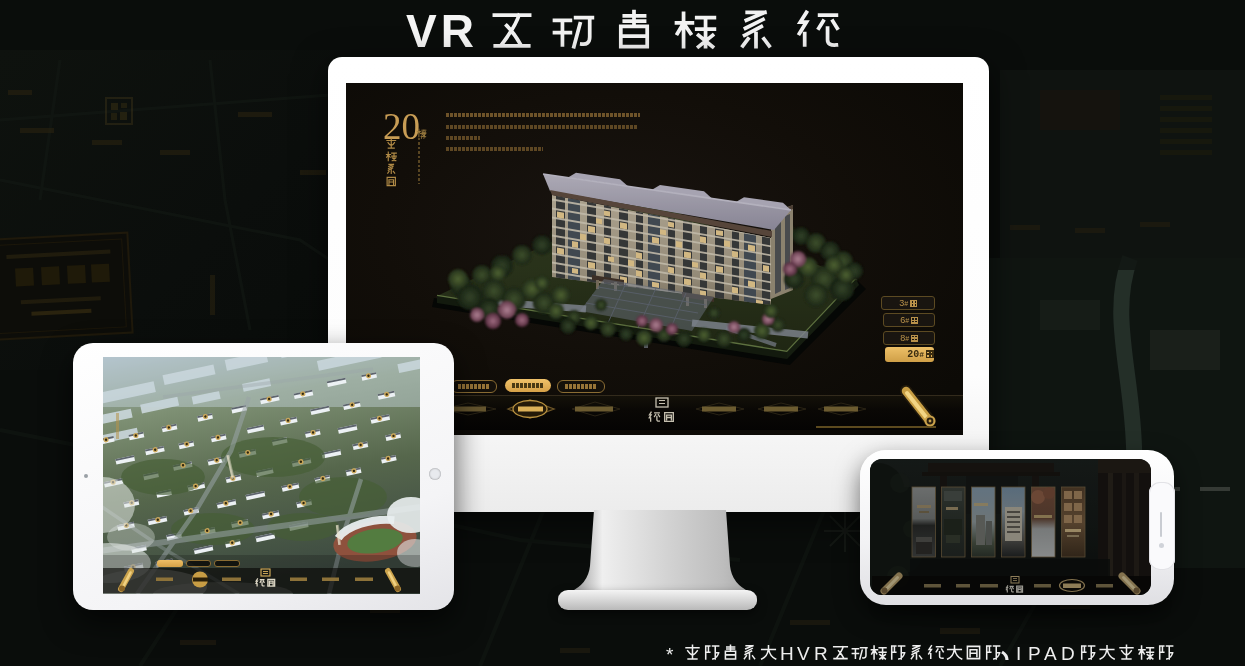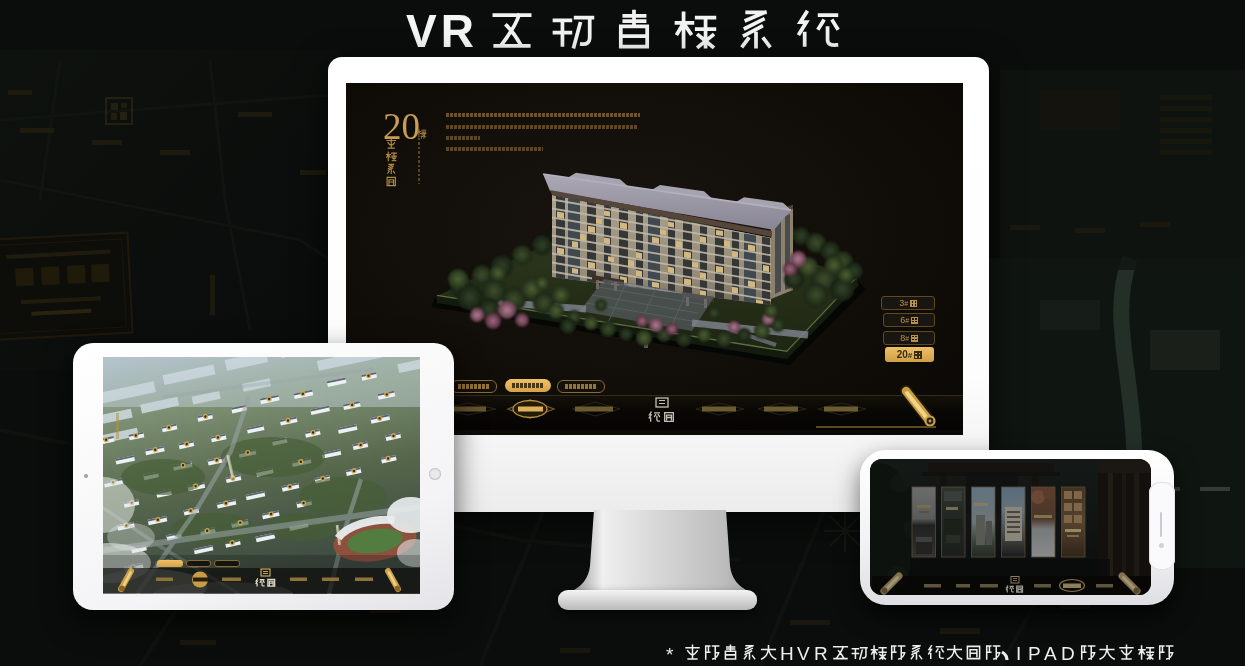--- a/index.html
+++ b/index.html
@@ -440,21 +440,21 @@
       <circle cx="196" cy="200" r="7" fill="url(#tree2)"></circle>
           <circle cx="425" cy="228" r="7" fill="url(#tree2)"></circle>
       <circle cx="368" cy="230" r="6" fill="url(#tree1)"></circle>
           <circle cx="255" cy="222" r="6" fill="url(#tree1)"></circle>
     </g>
   </svg>
 
   <div class="abs" style="left:535px;top:213px;width:52px;height:12px;background:#191510;border:1px solid #5c4a22;border-radius:3px;text-align:center;color:#b8914a;font-size:9px;line-height:12px;">3<span style="font-size:7px;">#</span> <span class="glyph"></span></div>
   <div class="abs" style="left:537px;top:230px;width:50px;height:12px;background:#191510;border:1px solid #5c4a22;border-radius:3px;text-align:center;color:#b8914a;font-size:9px;line-height:12px;">6<span style="font-size:7px;">#</span> <span class="glyph"></span></div>
   <div class="abs" style="left:537px;top:248px;width:50px;height:12px;background:#191510;border:1px solid #5c4a22;border-radius:3px;text-align:center;color:#b8914a;font-size:9px;line-height:12px;">8<span style="font-size:7px;">#</span> <span class="glyph"></span></div>
-  <div class="abs" style="left:539px;top:264px;width:49px;height:15px;background:linear-gradient(180deg,#edc068,#cf9f47);border-radius:3px;text-align:center;color:#3a2c10;font-size:10px;line-height:15px;font-weight:bold;">20<span style="font-size:8px;">#</span> <span class="glyphd"></span></div>
+  <div class="abs" style="left:539px;top:264px;width:49px;height:15px;background:linear-gradient(180deg,#edc068,#cf9f47);border-radius:3px;text-align:right;color:#3a2c10;font-size:10px;line-height:15px;font-weight:bold;font-family:Liberation Mono, monospace;">20<span style="font-size:8px;">#</span> <span class="glyphd"></span></div>
 
   <div class="abs dash" style="left:105px;top:297px;width:44px;height:11px;background:#14100a;border:1px solid #8a6c33;border-radius:6px;color:transparent;">
         <div class="dash" style="margin:3px 6px;height:5px;color:#977437;"></div>
       </div>
   <div class="abs" style="left:159px;top:296px;width:46px;height:13px;background:linear-gradient(180deg,#f0c26a,#d6a148);border-radius:7px;">
         <div class="dash" style="margin:4px 7px;height:5px;color:#4a3a14;"></div>
       </div>
   <div class="abs" style="left:211px;top:297px;width:46px;height:11px;background:#14100a;border:1px solid #8a6c33;border-radius:6px;">
         <div class="dash" style="margin:3px 7px;height:5px;color:#977437;"></div>
       </div>

